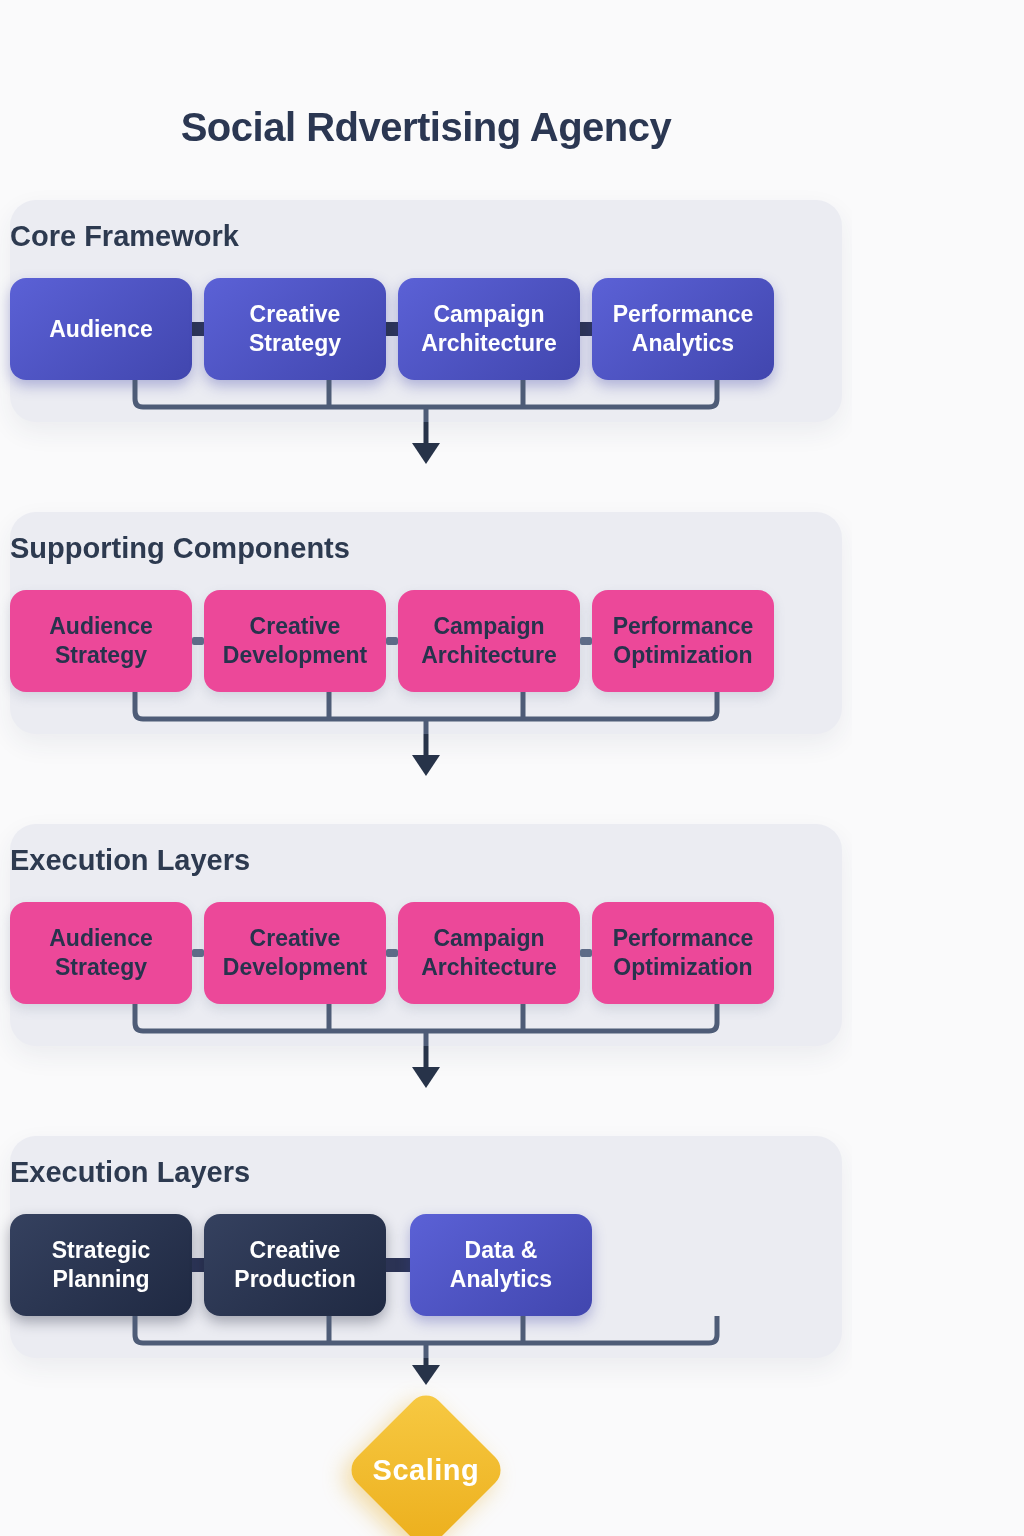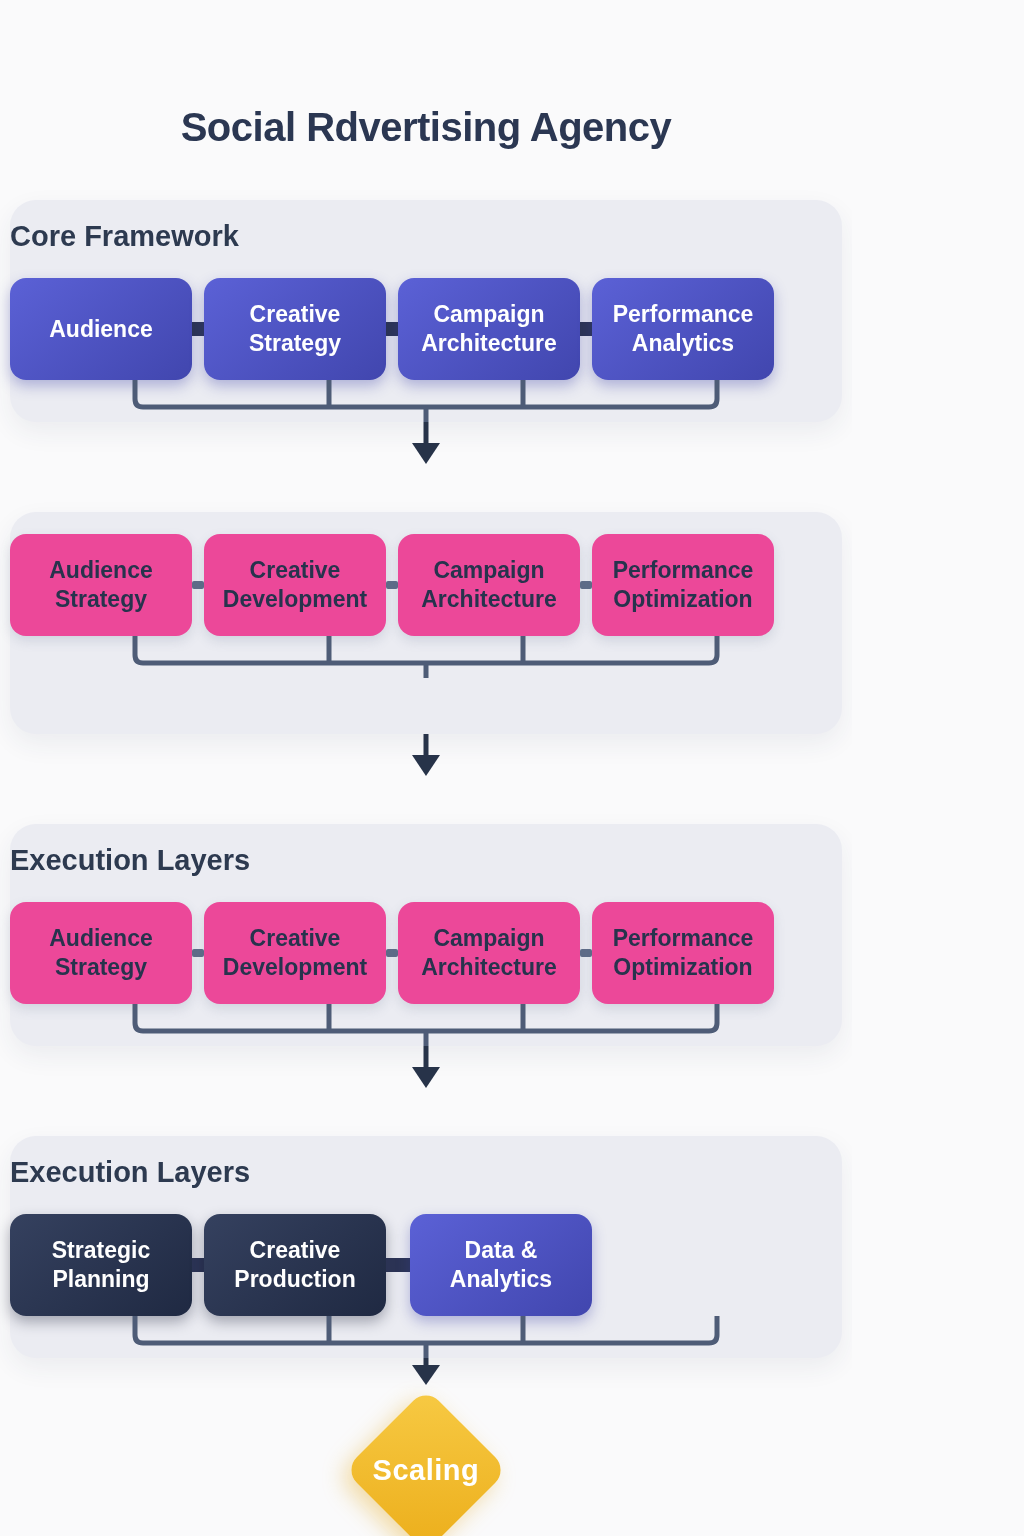--- a/index.html
+++ b/index.html
@@ -165,20 +165,21 @@
   </section>
 
   <div class="flow-arrow">
     <svg viewBox="0 0 40 44" width="40" height="44">
       <path class="stem" d="M20,0 L20,23"></path>
       <polygon class="head" points="6,21 34,21 20,42"></polygon>
     </svg>
   </div>
 
   <section class="panel">
+    <h2 class="panel-title">Supporting Components</h2>
     <div class="row">
       <div class="node white">Audience
 Strategy</div>
       <div class="conn lite"></div>
       <div class="node white">Creative
 Development</div>
       <div class="conn lite"></div>
       <div class="node white">Campaign
 Architecture</div>
       <div class="conn lite"></div>

